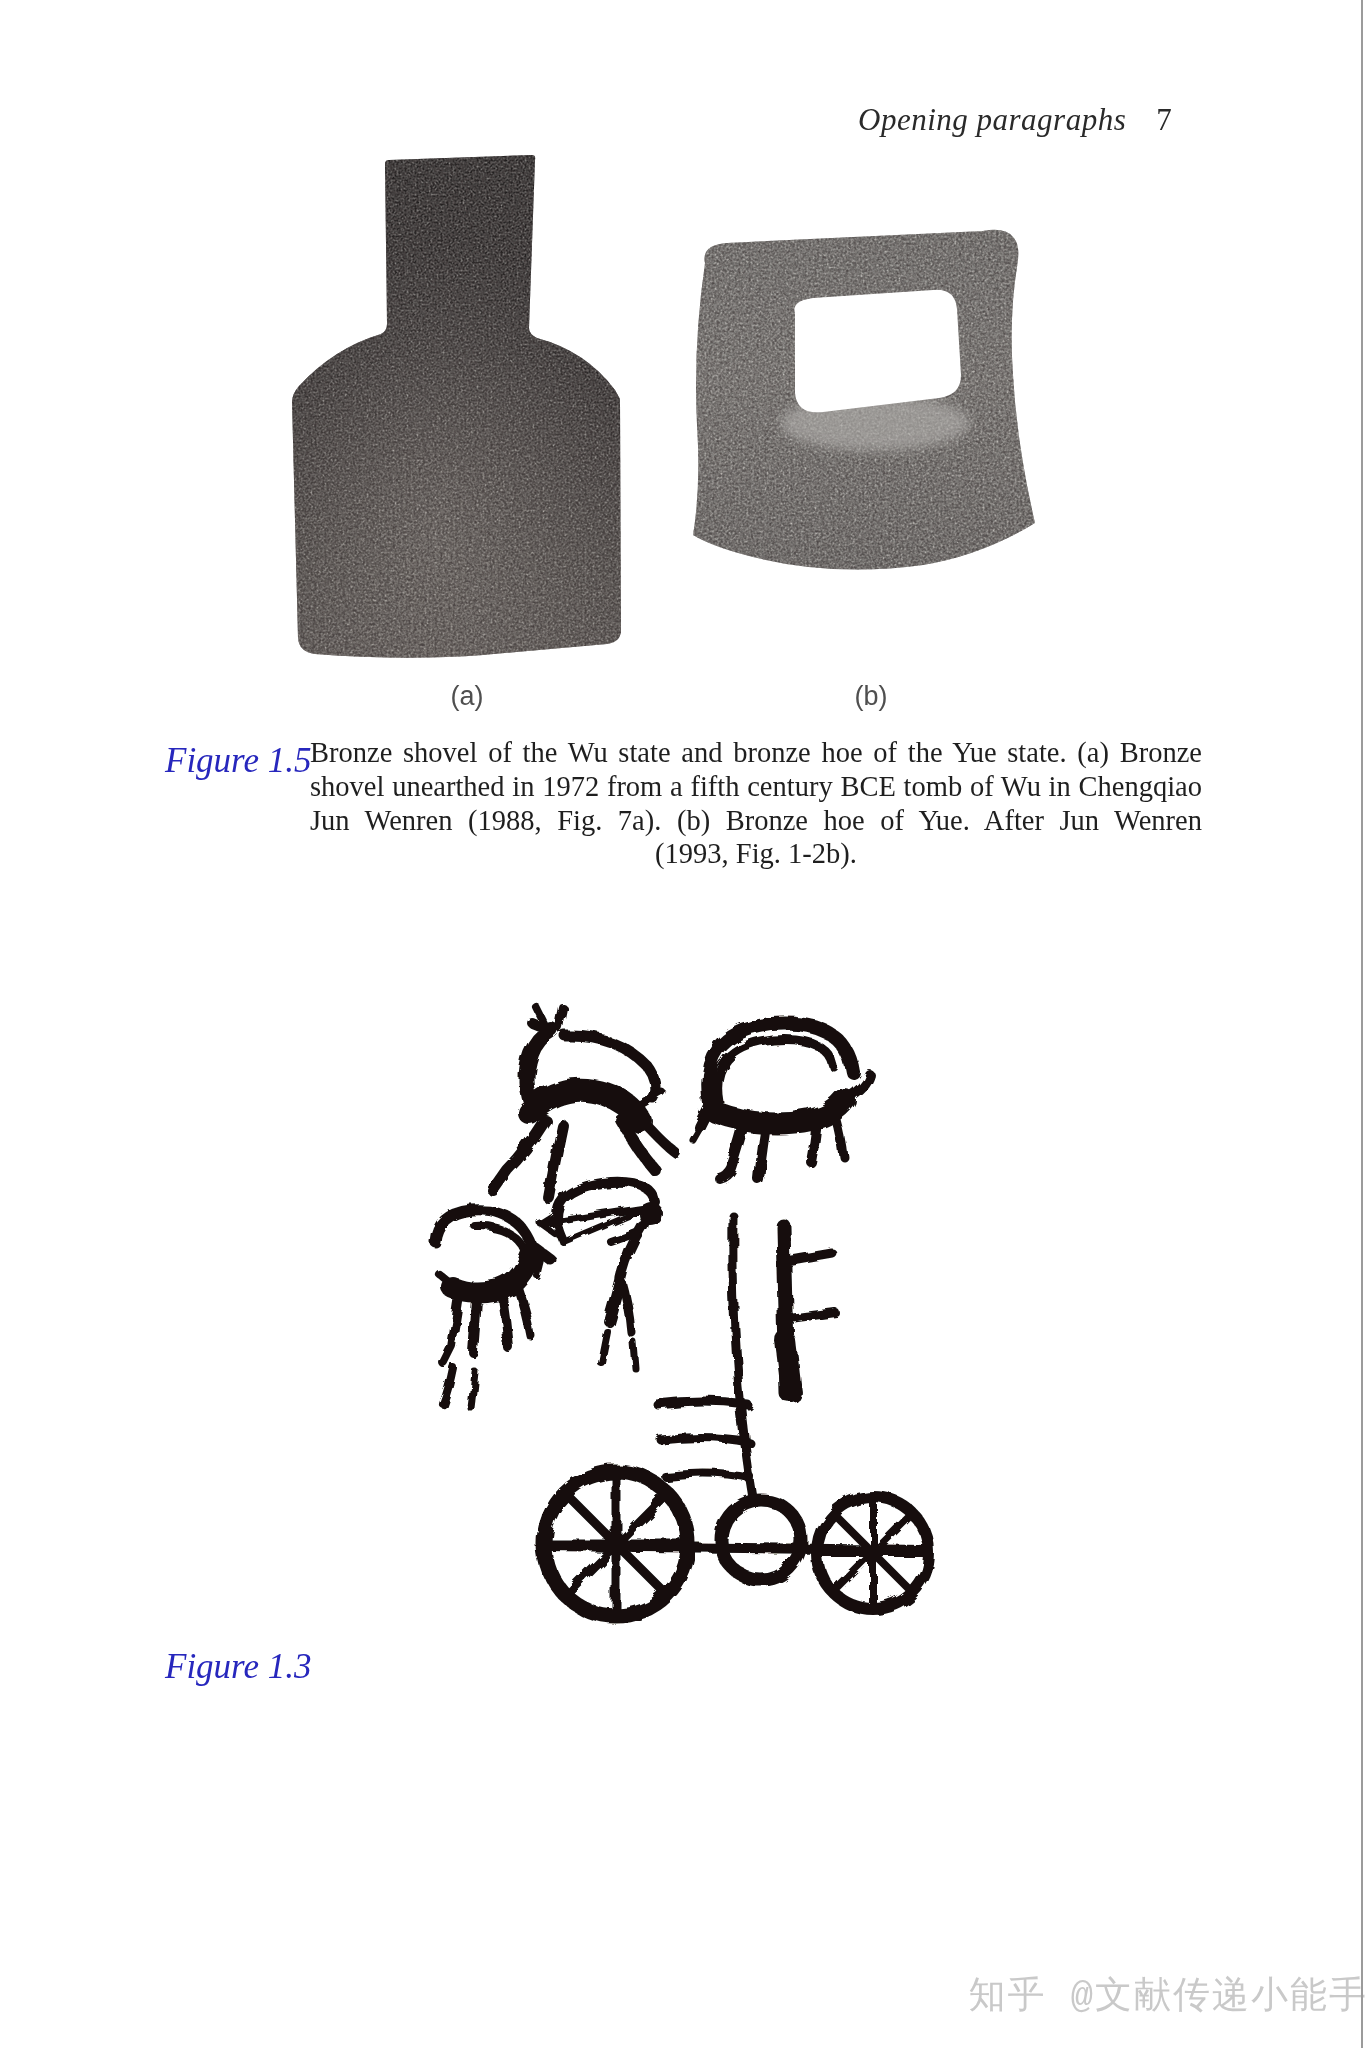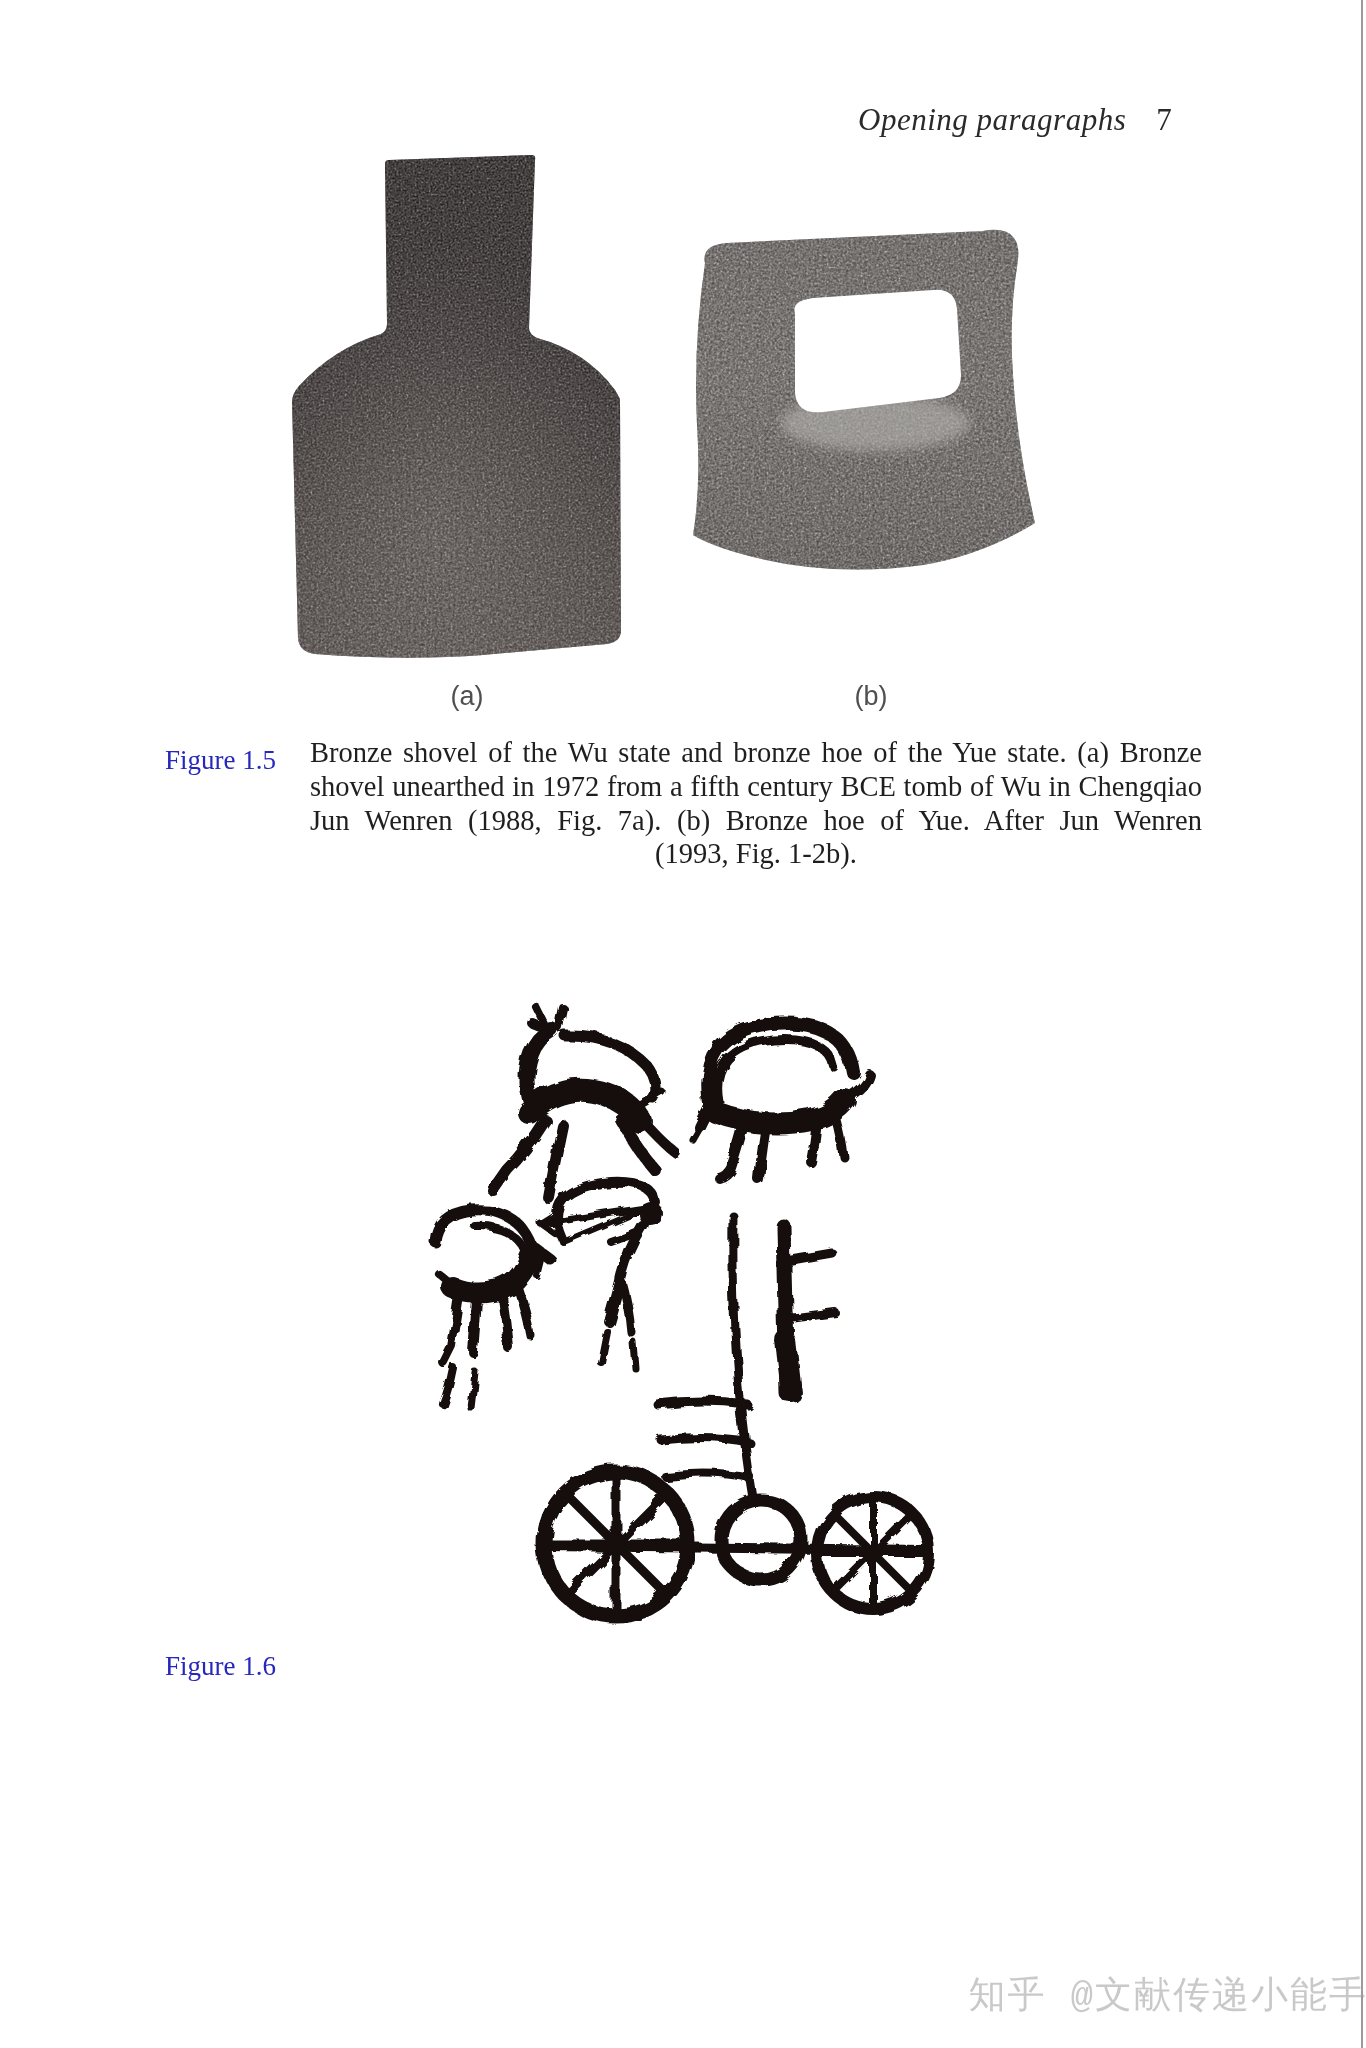--- a/index.html
+++ b/index.html
@@ -19,22 +19,22 @@
   .img-hoe{position:absolute;left:683px;top:225px;width:362px;height:350px;}
   .panel-label{
     position:absolute;top:681px;transform:translateX(-50%);
     font-family:"Liberation Sans","DejaVu Sans",sans-serif;
     font-size:27px;color:var(--panel-label-gray,#4f4f4f);
   }
   .panel-label.a{left:467px;}
   .panel-label.b{left:871px;}
   
   .fig-caption-label{
-    position:absolute;left:165px;width:140px;font-size:27px;line-height:33.8px;
-    color:var(--figure-label-blue,#2727bd);white-space:nowrap;
+    position:absolute;left:165px;width:140px;font-size:35px;line-height:33.8px;
+    font-style:italic;color:var(--figure-label-blue,#2727bd);white-space:nowrap;
   }
   .fig-caption-body{
     position:absolute;left:310px;width:892px;font-size:28.5px;line-height:33.8px;
     color:var(--body-text,#1f1f1f);
   }
   .cap15-label{top:744px;}
   .cap15-body{top:736px;}
   .cap16-label{top:1650px;}
   .cap16-body{top:1650px;}
   .cap-line{text-align:justify;text-align-last:justify;}
@@ -208,19 +208,19 @@
         <path d="M130,546 L516,550" stroke-width="10"></path>
         <circle cx="203" cy="544" r="72" stroke-width="15"></circle>
         <path d="M137,544 L269,544 M203,478 L203,610 M156,497 L250,591 M156,591 L250,497" stroke-width="9"></path>
         <circle cx="348" cy="540" r="40" stroke-width="13"></circle>
         <circle cx="460" cy="553" r="56" stroke-width="12"></circle>
         <path d="M410,553 L510,553 M460,503 L460,603 M425,518 L495,588 M425,588 L495,518" stroke-width="8"></path>
       </g>
     </g>
   </svg>
 
-  <div class="fig-caption-label cap16-label">Figure 1.6</div>
+  <div class="fig-caption-label cap16-label">Figure 1.3</div>
 
   <div class="watermark">知乎 @文献传递小能手</div>
 
   <div class="right-edge-line"></div>
 
 </div>
 
 </body></html>

